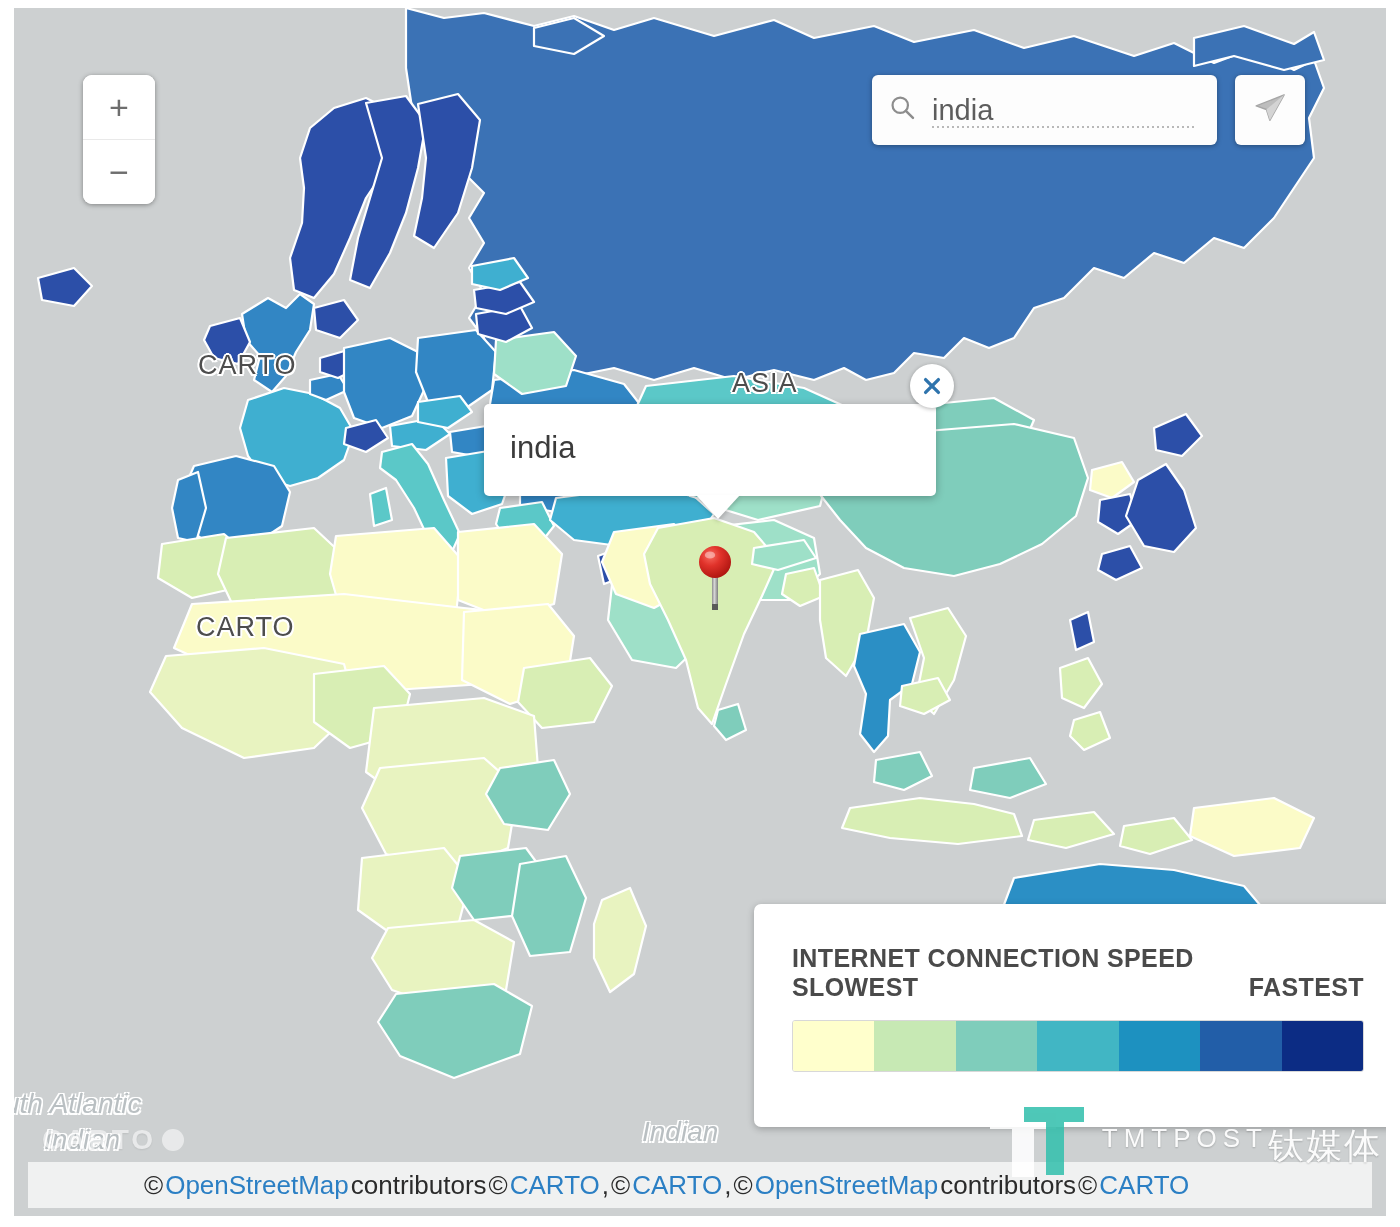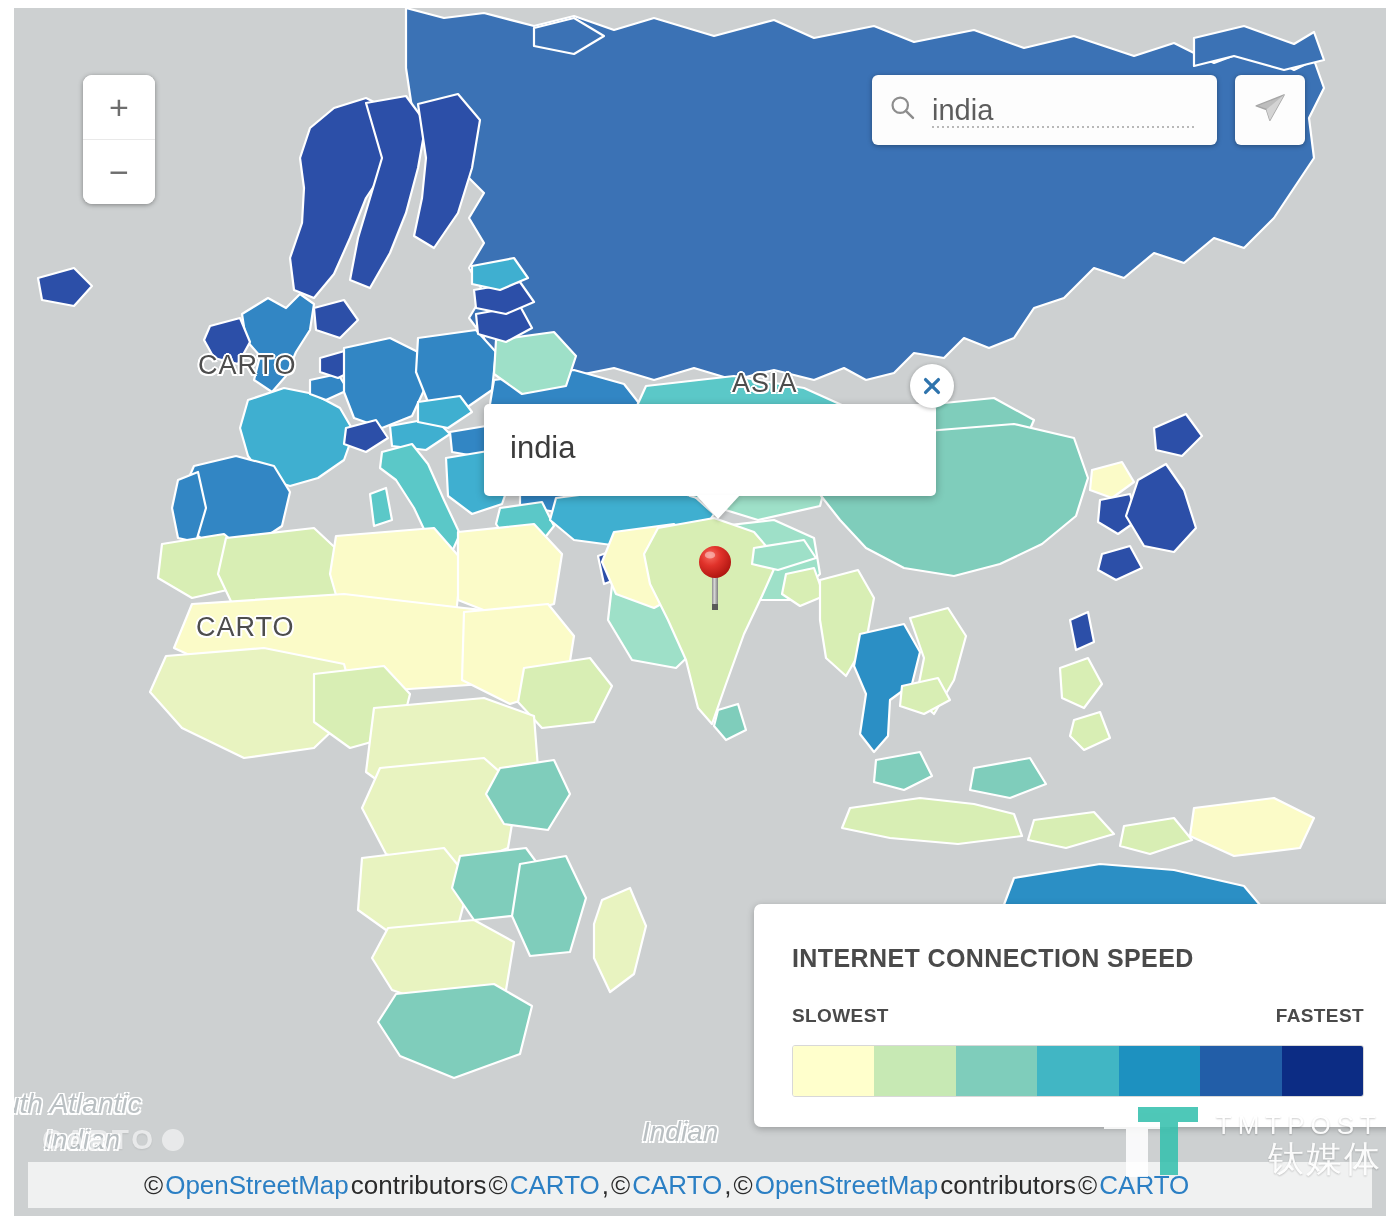--- a/index.html
+++ b/index.html
@@ -177,22 +177,21 @@
     padding:40px 38px 0 38px;
   }
   #legend-title{
     font-size:25px;font-weight:bold;
     letter-spacing:.4px;
     color:#4a4a4a;
     font-family:"Liberation Sans",sans-serif;
   }
   #legend-scale-labels{
     display:flex;justify-content:space-between;
-    margin-top:32px;
-    font-size:19px;font-weight:bold;
+    font-size:25px;font-weight:bold;
     letter-spacing:.4px;
     color:#4a4a4a;
   }
   #legend-ramp{
     display:flex;
     margin-top:18px;
     height:50px;
     border-radius:3px;
     overflow:hidden;
     border:1px solid #d8d8d8;
@@ -236,21 +235,21 @@
   
   #watermark{
     position:absolute;
     right:18px;bottom:40px;
     display:flex;align-items:center;
     z-index:60;
     opacity:.92;
     pointer-events:none;
   }
   #wm-logo{margin-right:10px;}
-  #wm-text{display:flex;flex-direction:column;line-height:1;text-align:right;}
+  #wm-text{display:flex;flex-direction:row;line-height:1;}
   #wm-en{
     font-size:26px;letter-spacing:6px;color:#ffffff;
     font-family:"Liberation Sans",sans-serif;
     text-shadow:0 1px 2px rgba(0,0,0,.22);
   }
   #wm-cn{
     font-size:36px;color:#ffffff;margin-top:6px;letter-spacing:2px;
     font-family:Liberation Mono, monospace;
     text-shadow:0 1px 2px rgba(0,0,0,.22);
   }

